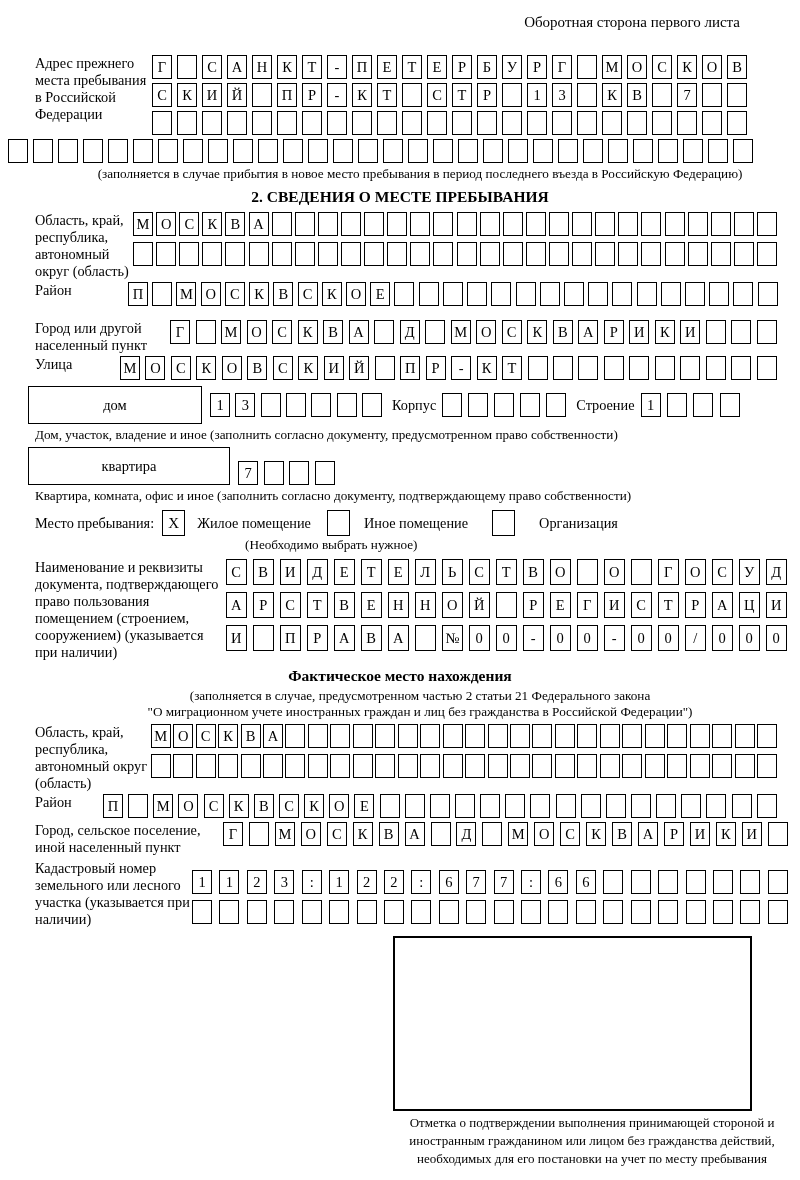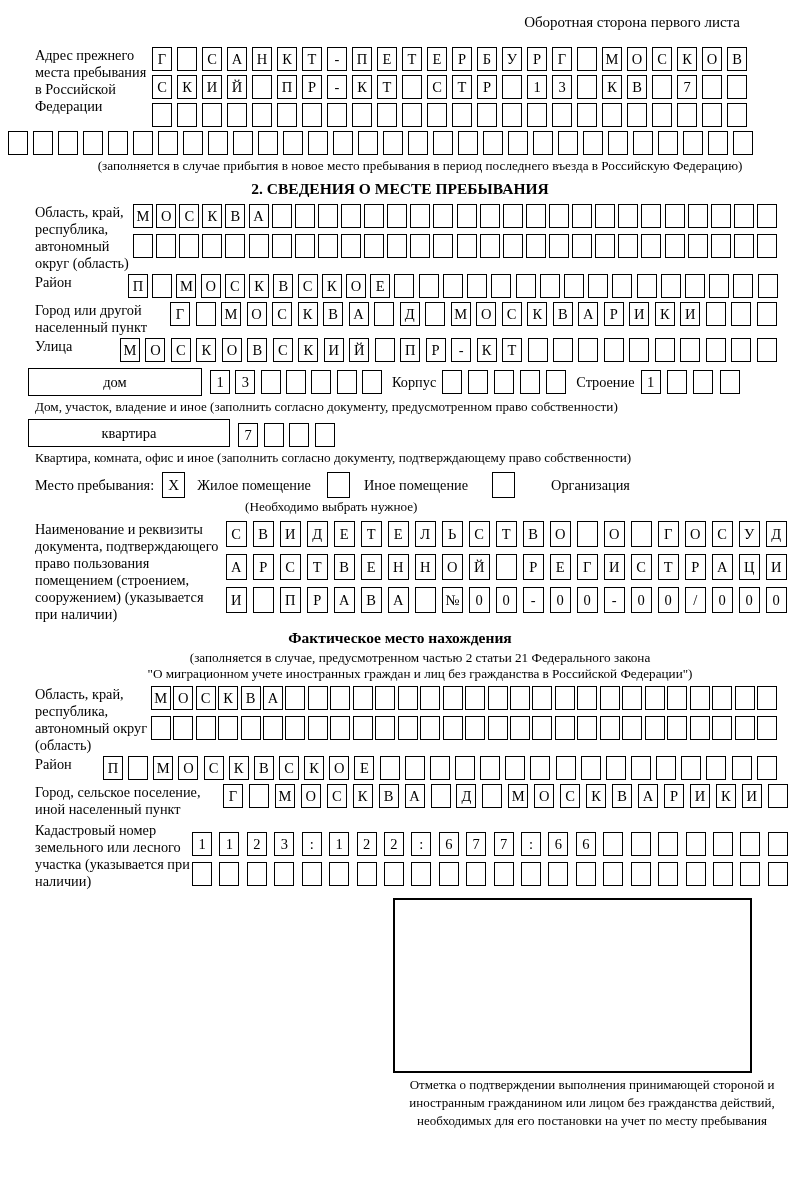--- a/index.html
+++ b/index.html
@@ -16,35 +16,35 @@
   .cell {
     width: 20px; height: 24px; border: 1.8px solid #000; flex: 0 0 auto;
     display: flex; align-items: center; justify-content: center;
     font-size: 14.5px;
   }
   .doc-cells .cell { width: 21px; height: 26px; }
   .note { font-size: 13.2px; line-height: 16px; }
   .cnote { text-align: center; padding-left: 40px; }
   .sec-title { text-align: center; font-weight: bold; font-size: 15.5px; line-height: 19px; }
   .namebox {
-    border: 1.8px solid #000; height: 28px; display: flex;
+    border: 1.8px solid #000; height: 38px; display: flex;
     align-items: center; justify-content: center; font-size: 14.5px; font-family: Liberation Serif, serif;
   }
   .chk {
     width: 23px; height: 26px; border: 1.8px solid #000; flex: 0 0 auto;
     display: flex; align-items: center; justify-content: center; font-size: 15px;
   }
   .stamp { border: 2px solid #000; background: #fff; }
 </style>
 </head>
 <body>
 
 <div class="hdr">Оборотная сторона первого листа</div>
 
-<div class="frow" style="margin-top:16px">
+<div class="frow" style="margin-top:24px">
   <div class="lbl" style="margin-left:35px;width:115px">Адрес прежнего места пребывания в Российской Федерации</div>
   <div class="col" style="width:595px;margin-left:auto;margin-right:53px;gap:4px">
     <div class="boxrow">
         <div class="cell">Г</div>
         <div class="cell"></div>
         <div class="cell">С</div>
         <div class="cell">А</div>
         <div class="cell">Н</div>
         <div class="cell">К</div>
         <div class="cell">Т</div>
@@ -248,21 +248,21 @@
       <div class="cell"></div>
       <div class="cell"></div>
       <div class="cell"></div>
       <div class="cell"></div>
       <div class="cell"></div>
       <div class="cell"></div>
       <div class="cell"></div>
     </div>
 </div>
 
-<div class="frow" style="margin-top:4px">
+<div class="frow" style="margin-top:14px">
   <div class="lbl" style="margin-left:35px;width:130px">Город или другой населенный пункт</div>
   <div class="boxrow" style="width:607px;margin-left:auto;margin-right:23px">
       <div class="cell">Г</div>
       <div class="cell"></div>
       <div class="cell">М</div>
       <div class="cell">О</div>
       <div class="cell">С</div>
       <div class="cell">К</div>
       <div class="cell">В</div>
       <div class="cell">А</div>
@@ -357,21 +357,21 @@
 </div>
 <div class="note" style="margin:3px 0 0 35px">Квартира, комната, офис и иное (заполнить согласно документу, подтверждающему право собственности)</div>
 
 <div class="frow" style="margin-top:6px;align-items:center">
   <div class="lbl" style="margin-left:35px">Место пребывания:</div>
   <div class="chk" style="margin-left:8px">X</div>
   <div class="lbl" style="margin-left:12px">Жилое помещение</div>
   <div class="chk" style="margin-left:16px"></div>
   <div class="lbl" style="margin-left:14px">Иное помещение</div>
   <div class="chk" style="margin-left:24px"></div>
-  <div class="lbl" style="margin-left:36px">Организация</div>
+  <div class="lbl" style="margin-left:24px">Организация</div>
 </div>
 <div class="note" style="margin:1px 0 0 245px">(Необходимо выбрать нужное)</div>
 
 <div class="frow" style="margin-top:6px">
   <div class="lbl" style="margin-left:35px;width:212px">Наименование и реквизиты документа, подтверждающего право пользования помещением (строением, сооружением) (указывается при наличии)</div>
   <div class="col doc-cells" style="width:624px;margin-left:auto;margin-right:13px;gap:7px">
     <div class="boxrow">
         <div class="cell">С</div>
         <div class="cell">В</div>
         <div class="cell">И</div>

